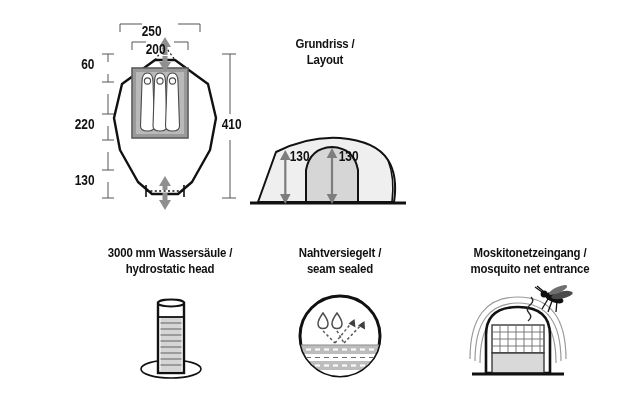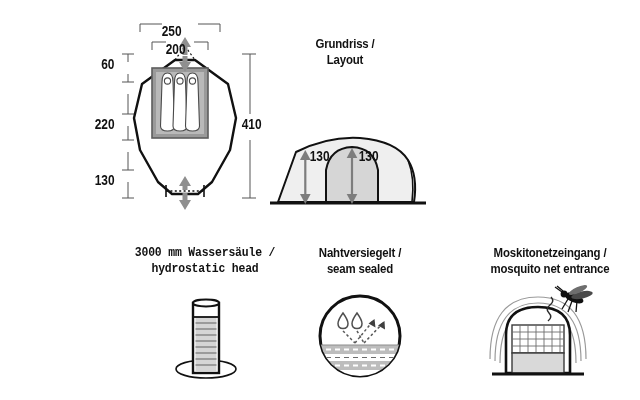--- a/index.html
+++ b/index.html
@@ -1,21 +1,21 @@
 <!DOCTYPE html>
 <html><head>
 <meta charset="utf-8">
 <style>
   html,body{margin:0;padding:0;}
   body{
     width:640px;height:400px;background:#ffffff;
     font-family:"Liberation Sans",sans-serif;
     color:#1a1a1a;overflow:hidden;position:relative;
   }
-  .sheet{position:absolute;inset:0;margin-left:20px;}
+  .sheet{position:absolute;inset:0;}
   .cell{position:absolute;}
   .caption{
     position:absolute;width:100%;text-align:center;
     font-weight:bold;font-size:13px;line-height:16px;
     letter-spacing:-0.2px;color:#111;
     transform:scaleX(0.88);transform-origin:center top;
   }
   .caption span{display:block;white-space:nowrap;}
   .dimtext{
     position:absolute;font-weight:bold;font-size:14px;
@@ -135,21 +135,21 @@
           <path d="M84 90 L89.3 80 L78.7 80 Z"></path>
         </g>
       </svg>
     </div>
 
     <div class="dimtext" style="left:48px;top:112px;">130</div>
     <div class="dimtext" style="left:97px;top:112px;">130</div>
   </div>
 
 
-  <div class="cell" style="left:50px;top:245px;width:270px;height:145px;font-family:Liberation Mono, monospace;">
+  <div class="cell" style="left:35px;top:245px;width:270px;height:145px;">
 
     <div class="caption" style="top:0;">
       <span>3000 mm Wassersäule /</span>
       <span>hydrostatic head</span>
     </div>
 
     <div class="svgwrap" style="left:96px;top:48px;">
       <svg width="80" height="92" viewBox="0 0 80 92">
 
         <ellipse cx="40" cy="76" rx="30" ry="9" fill="#ffffff" stroke="#111111" stroke-width="1.6"></ellipse>

